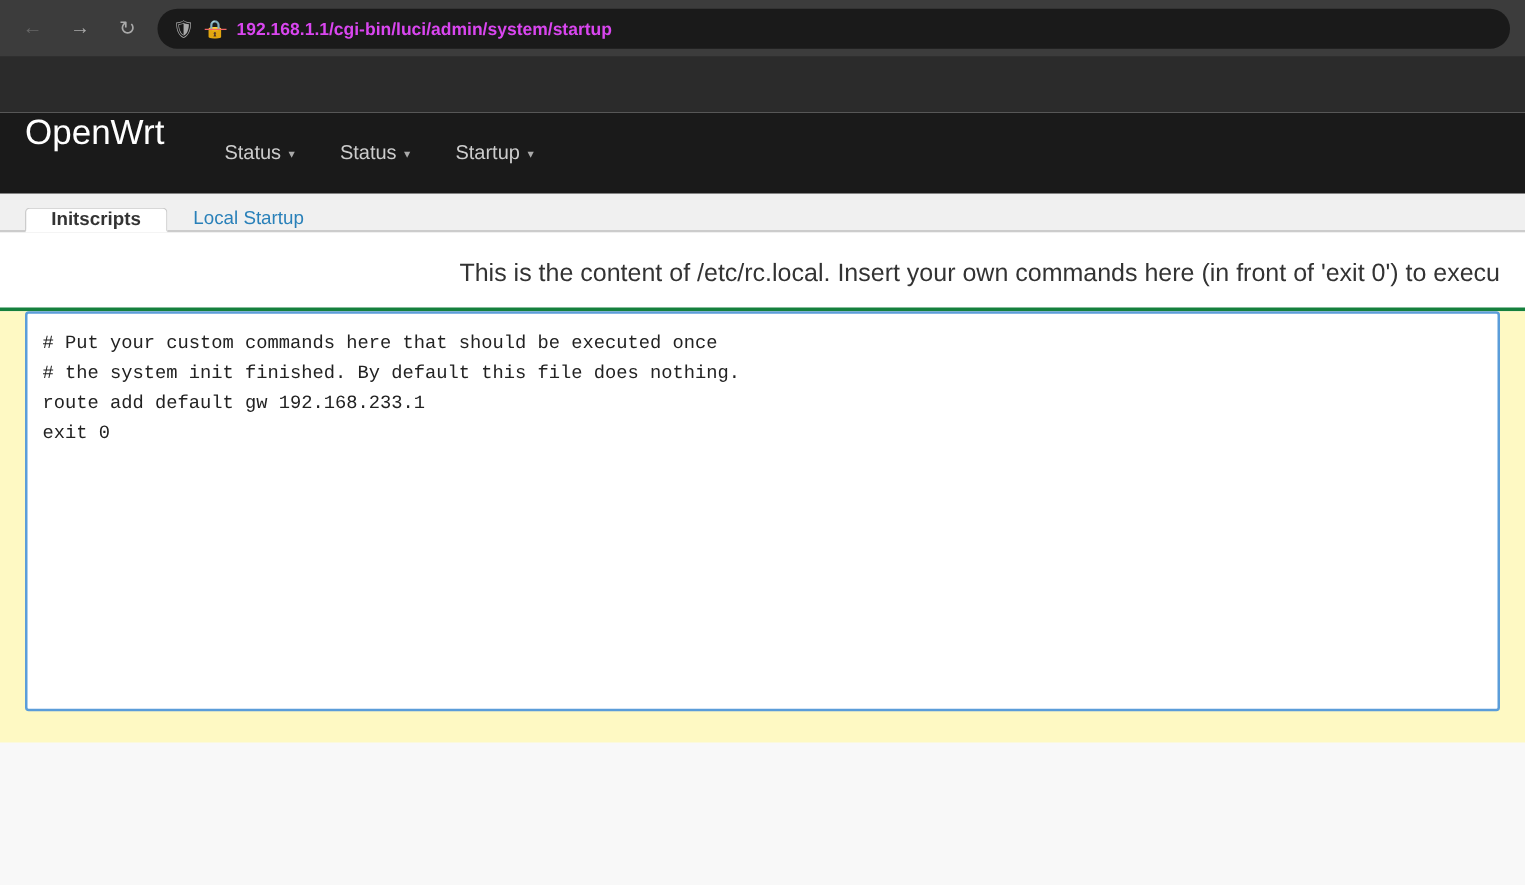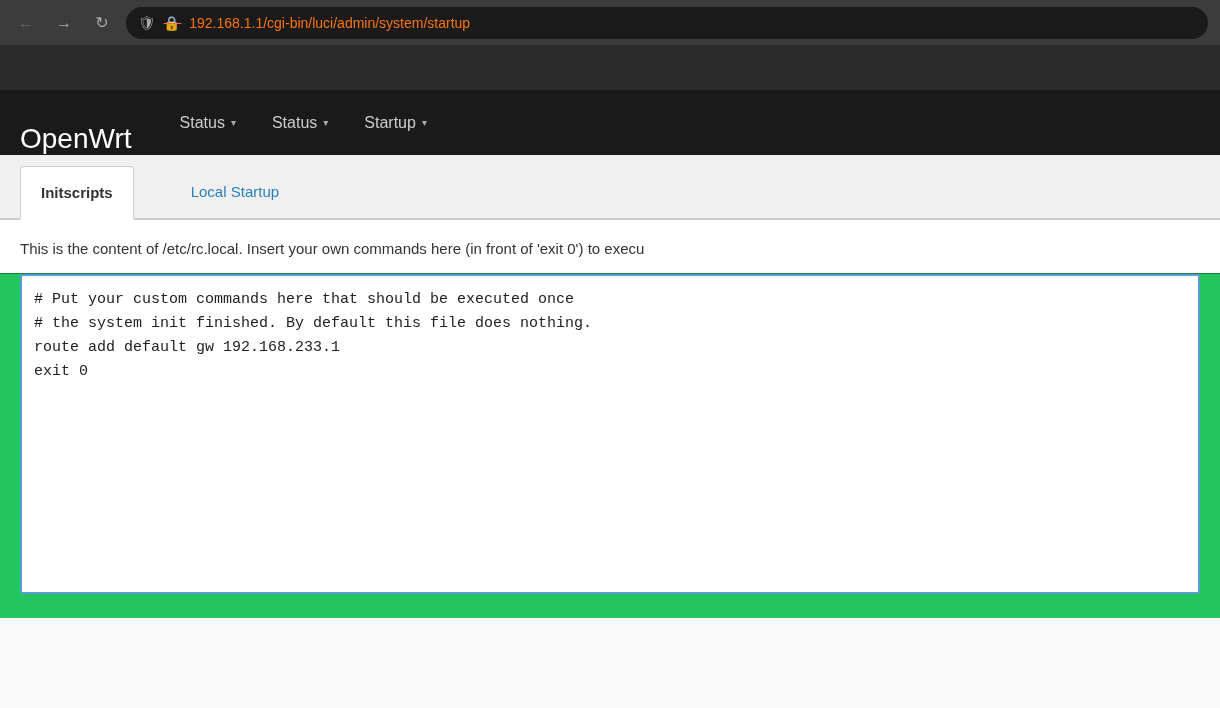--- a/index.html
+++ b/index.html
@@ -78,31 +78,32 @@
       font-size: 14px;
     }
 
     .lock-icon {
       color: #e66;
       font-size: 14px;
       text-decoration: line-through;
     }
 
     .address-text {
-      color: #f97316;
+      color: #d946ef;
       font-size: 14px;
       flex: 1;
+      font-weight: bold;
     }
 
     
     .openwrt-nav {
       background: #1a1a1a;
       height: 65px;
       display: flex;
-      align-items: flex-end;
+      align-items: flex-start;
       padding: 0 20px;
       gap: 0;
     }
 
     .openwrt-logo {
       color: #fff;
       font-size: 28px;
       font-weight: 300;
       margin-right: 30px;
     }
@@ -153,58 +154,58 @@
     .tabs-bar {
       display: flex;
       align-items: flex-end;
       background: #f0f0f0;
       border-bottom: 2px solid #ccc;
       padding: 0 20px;
       padding-top: 10px;
     }
 
     .tab {
-      padding: 17px 20px;
+      padding: 0 20px;
       font-size: 15px;
       cursor: pointer;
       border: 1px solid transparent;
       border-radius: 4px 4px 0 0;
       color: #555;
       background: transparent;
       text-decoration: none;
     }
 
     .tab.active {
       background: #fff;
       border: 1px solid #ccc;
       border-bottom: 2px solid #fff;
       margin-bottom: -2px;
       color: #333;
       font-weight: bold;
     }
 
     .tab.link-tab {
       color: #2980b9;
-      margin-left: 36px;
     }
 
     
     .description-text {
       padding: 18px 20px 12px 20px;
-      font-size: 15px;
+      font-size: 20px;
       color: #333;
       line-height: 1.5;
       background: #fff;
-      border-bottom: 1px solid #15803d;
+      border-bottom: 3px solid #15803d;
+      text-align: right;
     }
 
     
     .editor-container {
       padding: 0 20px 20px 20px;
-      background: #22c55e;
+      background: #fef9c3;
     }
 
     .startup-textarea {
       width: 100%;
       height: 320px;
       border: 2px solid #5b9dd9;
       border-radius: 3px;
       padding: 12px;
       font-family: 'Courier New', Courier, monospace;
       font-size: 15px;

